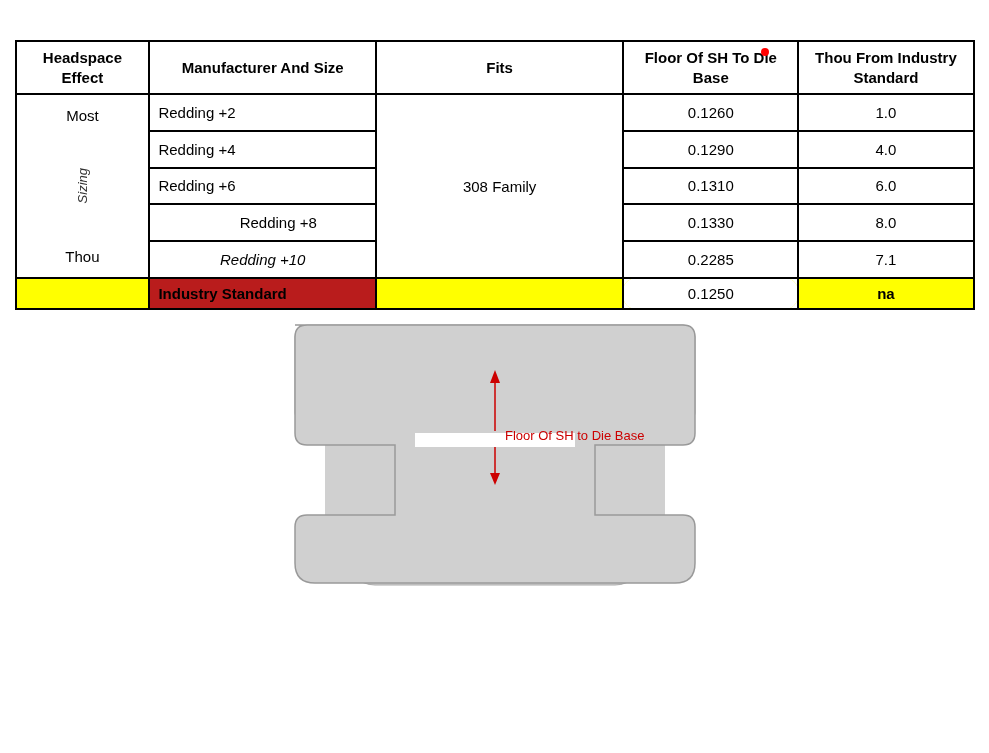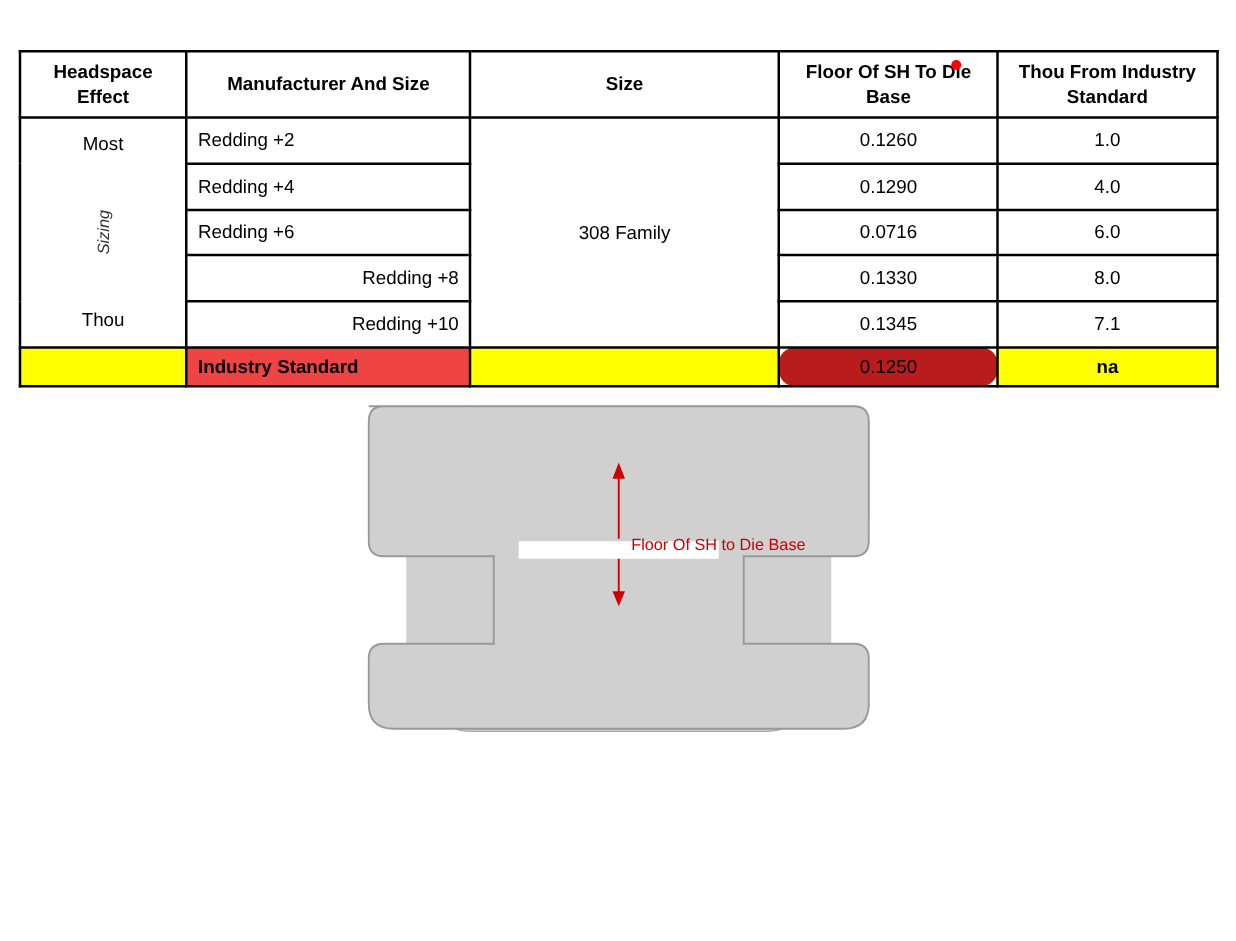--- a/index.html
+++ b/index.html
@@ -97,21 +97,21 @@
       <col class="col-headspace">
       <col class="col-manufacturer">
       <col class="col-fits">
       <col class="col-floor">
       <col class="col-thou">
     </colgroup>
     <thead>
       <tr class="header-row">
         <th>Headspace Effect</th>
         <th>Manufacturer And Size</th>
-        <th>Size</th>
+        <th>Fits</th>
         <th>Floor Of SH To Die Base</th>
         <th>Thou From Industry Standard</th>
       </tr>
     </thead>
     <tbody id="table-body">
     <tr>
           <td rowspan="5" style="vertical-align: middle; ">
     <div style="display:flex; flex-direction:column; align-items:center; justify-content:space-between; height:100%; min-height:170px; padding:6px 0;">
       <span style="font-size:15px;">Most</span>
       <span style="writing-mode:vertical-rl; transform:rotate(180deg); font-size:13px; font-style:italic; color:#333; line-height:1; margin: 4px 0;">Sizing</span>
@@ -123,38 +123,38 @@
           <td>0.1260</td>
           <td>1.0</td>
         </tr>
         <tr>
           <td style="text-align: left;">Redding +4</td>
           <td>0.1290</td>
           <td>4.0</td>
         </tr>
         <tr>
           <td style="text-align: left;">Redding +6</td>
-          <td>0.0716</td>
+          <td>0.1310</td>
           <td>6.0</td>
         </tr>
         <tr>
-          <td style="text-align: right; padding-left: 39px;">Redding +8</td>
+          <td style="text-align: center; padding-left: 39px;">Redding +8</td>
           <td>0.1330</td>
           <td>8.0</td>
         </tr>
         <tr>
-          <td style="text-align: right;">Redding +10</td>
-          <td>0.1345</td>
+          <td style="text-align: center; font-style: italic;">Redding +10</td>
+          <td>0.2285</td>
           <td>7.1</td>
         </tr>
         <tr style="background-color: yellow;">
           <td style="background-color: yellow;"></td>
-          <td style="text-align: left; font-weight: bold; background-color: #ef4444;">Industry Standard</td>
+          <td style="text-align: left; font-weight: bold; background-color: #b91c1c;">Industry Standard</td>
           <td style="background-color: yellow;"></td>
-          <td style="background-color: #b91c1c; border-radius: 13px;">0.1250</td>
+          <td style="background-color: #ffffff; border-radius: 13px;">0.1250</td>
           <td style="background-color: yellow; font-weight: bold;">na</td>
         </tr>
       </tbody>
   </table>
 </div>
 
 <div class="diagram-container">
   <svg class="diagram-svg" width="460" height="290" viewBox="0 0 460 290">
 
     <rect x="30" y="10" width="400" height="100" rx="12" ry="12" fill="#d0d0d0" stroke="#aaa" stroke-width="1"></rect>

